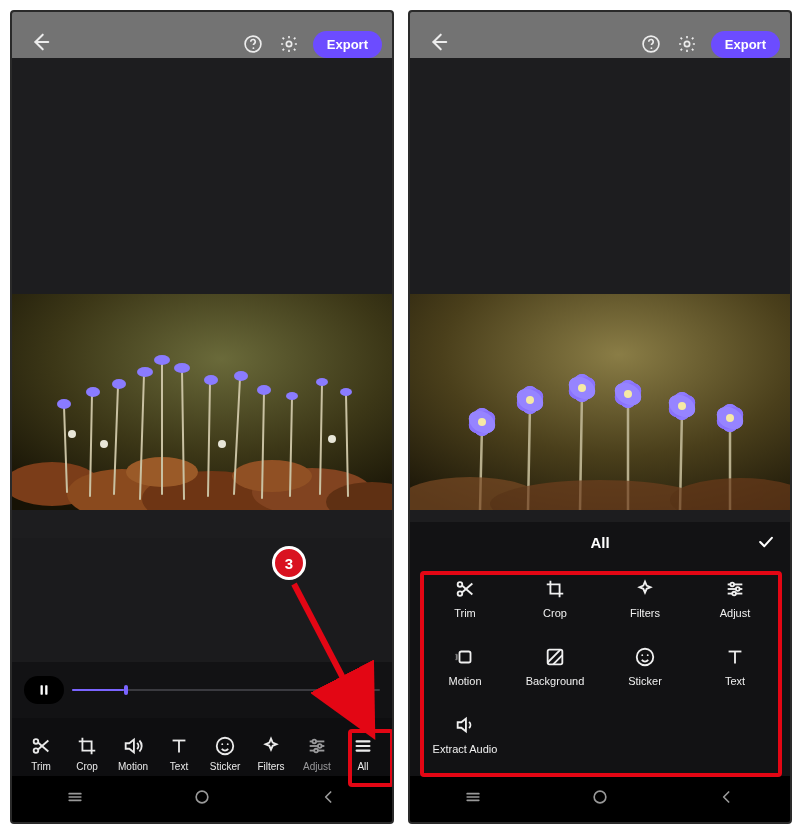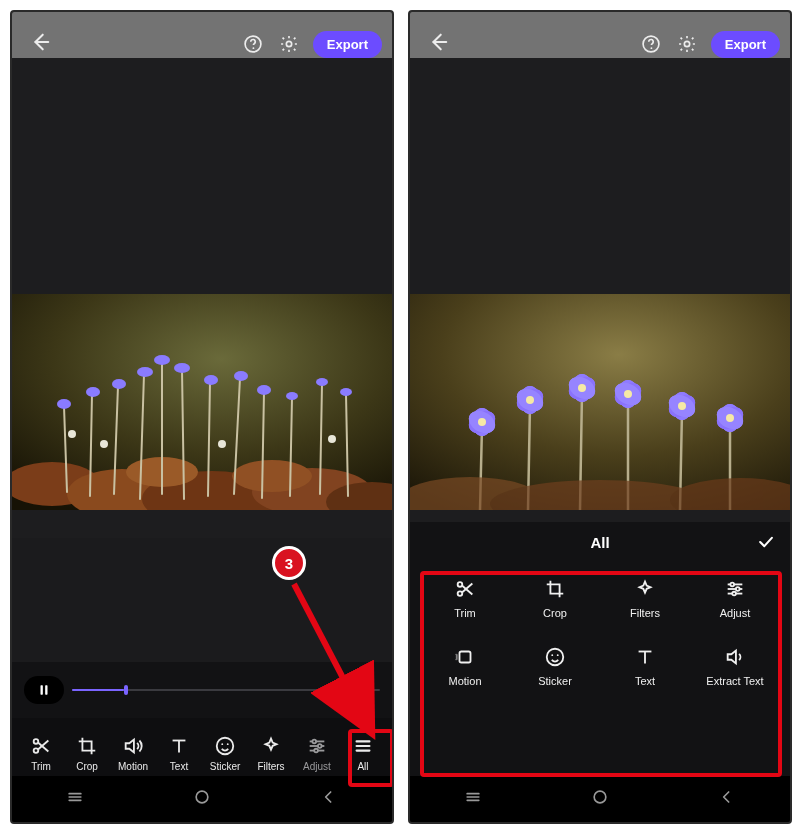--- a/index.html
+++ b/index.html
@@ -418,20 +418,30 @@
               <svg viewBox="0 0 24 24" width="22" height="22" fill="none" stroke="currentColor" stroke-width="2">
                 <rect x="6" y="6" width="12" height="12" rx="2"></rect>
                 <path d="M3 9v6M3 9l-1 1M3 15l-1-1" opacity=".5"></path>
               </svg>
             </div>
           <span>Motion</span>
         </div>
         <div class="gitem">
           <div class="ic">
               <svg viewBox="0 0 24 24" width="22" height="22" fill="none" stroke="currentColor" stroke-width="2">
+                <rect x="4" y="4" width="16" height="16" rx="2"></rect>
+                <line x1="4" y1="18" x2="18" y2="4"></line>
+                <line x1="10" y1="20" x2="20" y2="10"></line>
+              </svg>
+            </div>
+          <span>Background</span>
+        </div>
+        <div class="gitem">
+          <div class="ic">
+              <svg viewBox="0 0 24 24" width="22" height="22" fill="none" stroke="currentColor" stroke-width="2">
                 <circle cx="12" cy="12" r="9"></circle>
                 <circle cx="9" cy="10" r="1" fill="currentColor" stroke="none"></circle>
                 <circle cx="15" cy="10" r="1" fill="currentColor" stroke="none"></circle>
                 <path d="M8.5 15c1 1.3 2.2 2 3.5 2s2.5-.7 3.5-2"></path>
               </svg>
             </div>
           <span>Sticker</span>
         </div>
         <div class="gitem">
           <div class="ic">
@@ -442,21 +452,21 @@
             </div>
           <span>Text</span>
         </div>
         <div class="gitem">
           <div class="ic">
               <svg viewBox="0 0 24 24" width="22" height="22" fill="none" stroke="currentColor" stroke-width="2">
                 <path d="M4 9v6h4l5 4V5L8 9H4z"></path>
                 <path d="M16.5 8.5a5 5 0 010 7"></path>
               </svg>
             </div>
-          <span>Extract Text</span>
+          <span>Extract Audio</span>
         </div>
       </div>
     </div>
 
     <div class="navbar">
       <div><svg viewBox="0 0 24 24" width="20" height="20" stroke="#999" stroke-width="2" fill="none" stroke-linecap="round">
             <line x1="5" y1="8" x2="19" y2="8"></line>
             <line x1="5" y1="12" x2="19" y2="12"></line>
             <line x1="5" y1="16" x2="19" y2="16"></line>
           </svg></div>

